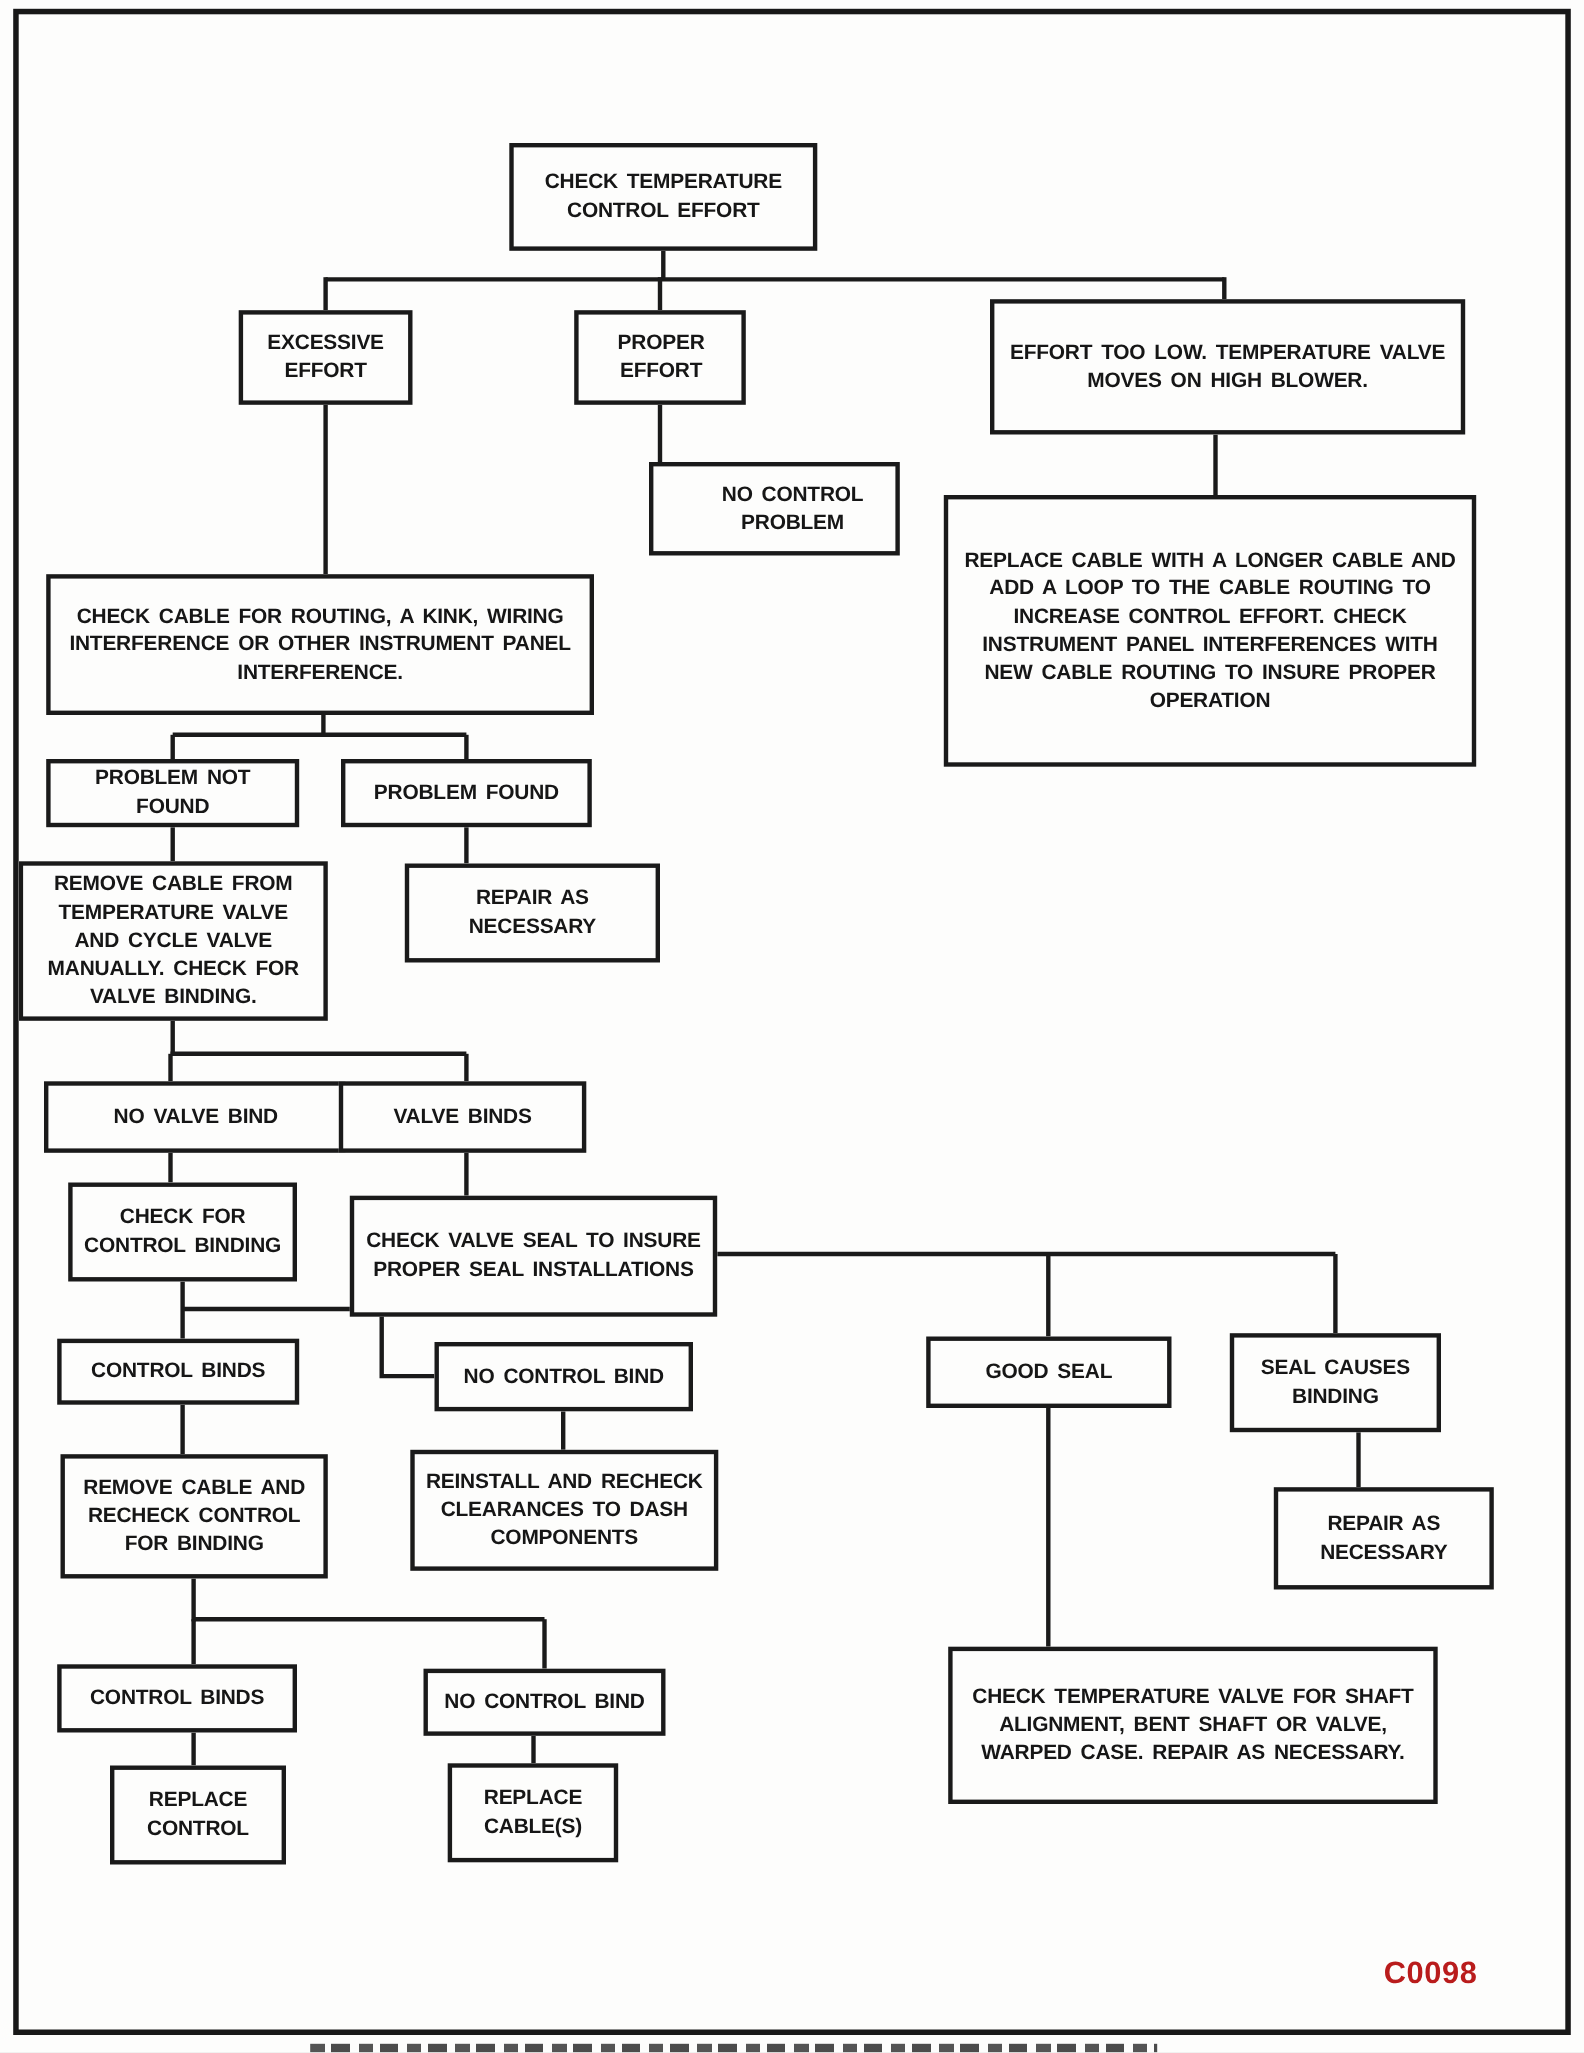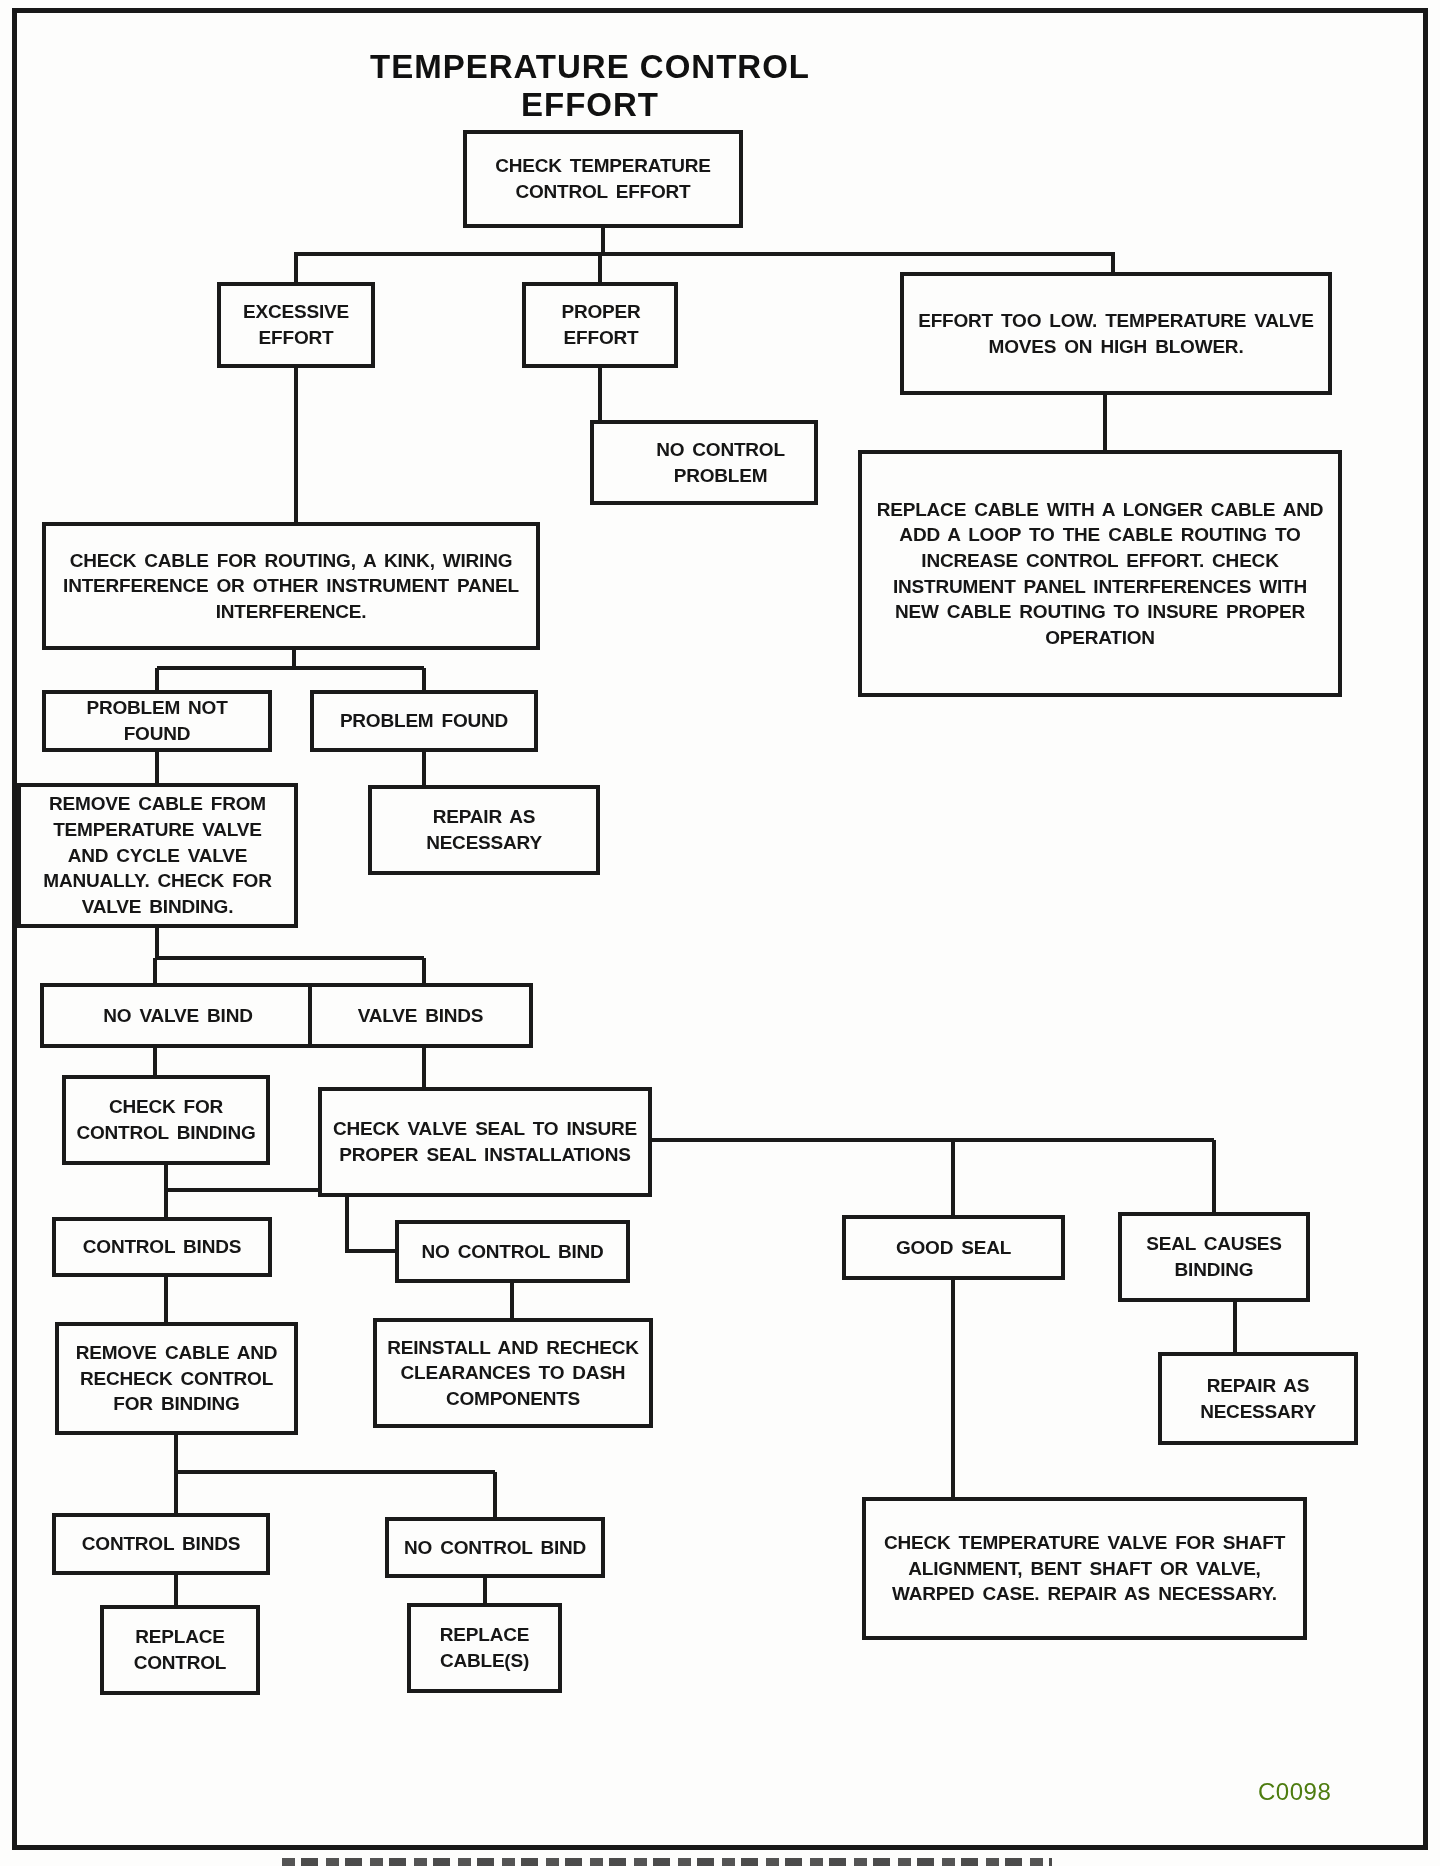--- a/index.html
+++ b/index.html
@@ -18,37 +18,36 @@
     color:#111;
   }
   .connectors{position:absolute;left:0;top:0;width:1440px;height:1866px;}
   .node{
     position:absolute;box-sizing:border-box;border:4px solid #1a1a1a;
     background:#fdfdfc;display:flex;align-items:center;justify-content:center;
     text-align:center;font-weight:bold;font-size:19px;line-height:1.35;
     padding:4px 10px;word-spacing:3px;letter-spacing:-0.2px;color:#161616;
   }
   .code{
-    position:absolute;left:1258px;top:1778px;font-size:24px;font-weight:normal;
-    letter-spacing:0.5px;color:#4d7c0f;
+    position:absolute;left:1258px;top:1778px;font-size:28px;font-weight:bold;
+    letter-spacing:0.5px;color:#b91c1c;
   }
   .caption-fragment{
     position:absolute;left:282px;top:1858px;width:770px;height:8px;
     background:repeating-linear-gradient(90deg,
       #2a2a2a 0 13px, rgba(0,0,0,0) 13px 19px,
       #1f1f1f 19px 36px, rgba(0,0,0,0) 36px 44px);
     opacity:.8;
   }
 </style>
 </head>
 <body>
 
 <div class="page">
   <div class="page-border"></div>
-  <h1 class="title">TEMPERATURE CONTROL EFFORT</h1>
   <svg class="connectors" viewBox="0 0 1440 1866" xmlns="http://www.w3.org/2000/svg">
       <polyline points="603,228 603,254" fill="none" stroke="#1a1a1a" stroke-width="4"></polyline>
       <polyline points="296,254 1113,254" fill="none" stroke="#1a1a1a" stroke-width="4"></polyline>
       <polyline points="296,252 296,282" fill="none" stroke="#1a1a1a" stroke-width="4"></polyline>
       <polyline points="600,252 600,282" fill="none" stroke="#1a1a1a" stroke-width="4"></polyline>
       <polyline points="1113,252 1113,272" fill="none" stroke="#1a1a1a" stroke-width="4"></polyline>
       <polyline points="296,368 296,522" fill="none" stroke="#1a1a1a" stroke-width="4"></polyline>
       <polyline points="600,368 600,420" fill="none" stroke="#1a1a1a" stroke-width="4"></polyline>
       <polyline points="1105,395 1105,450" fill="none" stroke="#1a1a1a" stroke-width="4"></polyline>
       <polyline points="294,645 294,670" fill="none" stroke="#1a1a1a" stroke-width="4"></polyline>

